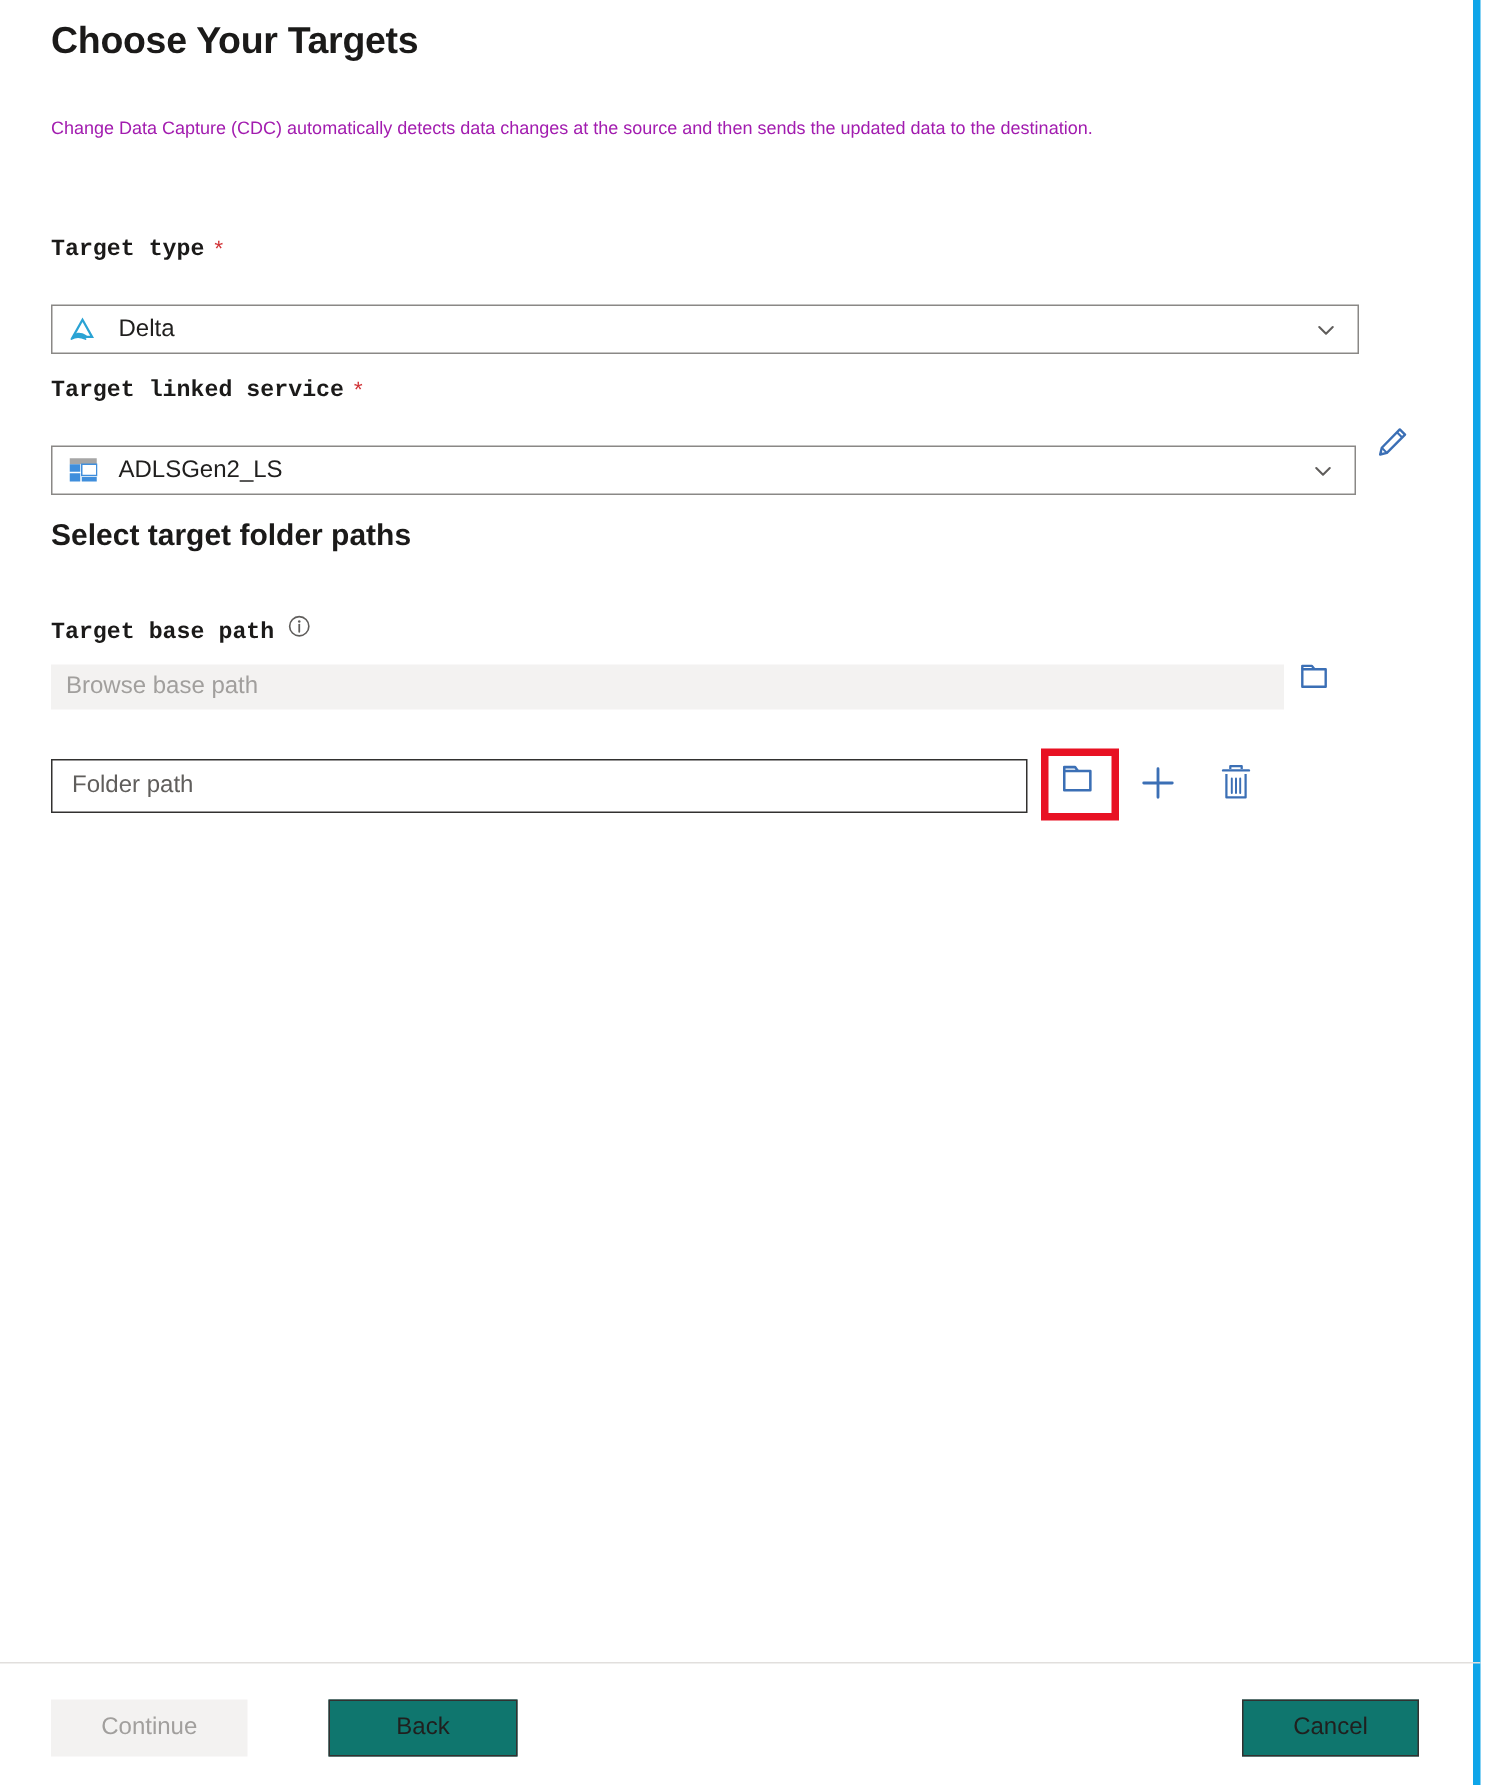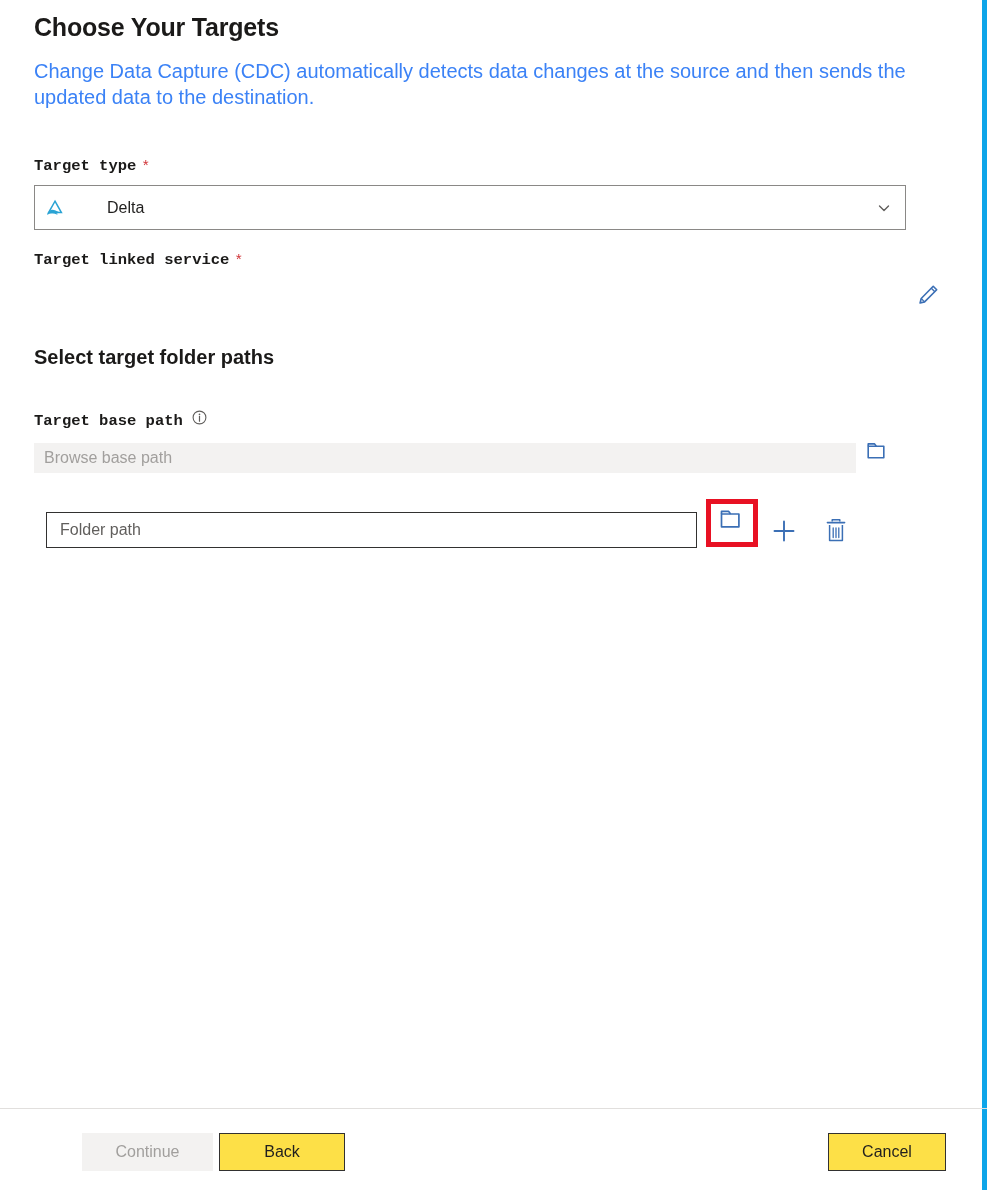--- a/index.html
+++ b/index.html
@@ -32,25 +32,25 @@
     letter-spacing: -0.2px;
     color: #1b1a19;
     margin: 0;
     position: absolute;
     left: 34px;
     top: 13px;
   }
   .intro {
     position: absolute;
     left: 34px;
-    top: 58px;
+    top: 72px;
     width: 880px;
-    font-size: 20px;
+    font-size: 12px;
     line-height: 26px;
-    color: #3b82f6;
+    color: #a21caf;
     margin: 0;
   }
 
   
   .field-label {
     font-size: 15.5px;
     font-weight: 700;
     color: #1b1a19;
     display: flex;
     align-items: center;
@@ -63,31 +63,30 @@
     font-weight: 400;
     line-height: 1;
     position: relative;
     top: 1px;
   }
 
   .block-target-type { position: absolute; left: 34px; top: 157px; }
   .block-linked-service { position: absolute; left: 34px; top: 251px; }
 
   .combo {
-    margin-top: 10px;
+    margin-top: 28px;
     width: 872px;
-    height: 45px;
+    height: 33px;
     border: 1px solid #8a8886;
     box-sizing: border-box;
     background: #fff;
     display: flex;
     align-items: center;
     padding: 0 0 0 10px;
     position: relative;
-    gap: 28px;
   }
   .combo.w2 { width: 870px; }
   .combo-icon {
     width: 20px;
     height: 20px;
     flex: 0 0 20px;
     display: flex;
     align-items: center;
     justify-content: center;
   }
@@ -162,22 +161,21 @@
     justify-content: center;
     cursor: pointer;
   }
 
   
   .folder-row {
     position: absolute;
     left: 34px;
     top: 500px;
     display: flex;
-    align-items: flex-end;
-    margin-left: 12px;
+    align-items: center;
   }
   .folder-input {
     width: 651px;
     height: 36px;
     border: 1px solid #323130;
     box-sizing: border-box;
     background: #fff;
     display: flex;
     align-items: center;
     padding-left: 13px;
@@ -222,39 +220,38 @@
     left: 0;
     top: 1109px;
     width: 987px;
     height: 81px;
   }
   .btn {
     position: absolute;
     height: 38px;
     font-size: 16px;
     font-family: "Liberation Sans", sans-serif;
-    background: #fde047;
+    background: #0f766e;
     border: 1px solid #323130;
     color: #201f1e;
     cursor: pointer;
     box-sizing: border-box;
     display: flex;
     align-items: center;
     justify-content: center;
     padding: 0;
   }
   .btn-continue {
     left: 34px;
     top: 24px;
     width: 131px;
     background: #f3f2f1;
     border: none;
     color: #a19f9d;
     cursor: default;
-    margin-left: 48px;
   }
   .btn-back {
     left: 219px;
     top: 24px;
     width: 126px;
   }
   .btn-cancel {
     left: 828px;
     top: 24px;
     width: 118px;
@@ -288,20 +285,37 @@
           <path d="M2.5 5 L7 9.5 L11.5 5" fill="none" stroke="#605e5c" stroke-width="1.4" stroke-linecap="round" stroke-linejoin="round"></path>
         </svg>
       </span>
     </div>
   </div>
 
   <div class="block-linked-service">
     <div class="field-label">
       <span>Target linked service</span>
       <span class="req-star">*</span>
+    </div>
+    <div class="combo w2">
+      <span class="combo-icon">
+        <svg width="19" height="17" viewBox="0 0 19 17">
+          <rect x="0.5" y="0.5" width="18" height="4" fill="#a6a6a6"></rect>
+          <rect x="0.5" y="4.5" width="7" height="5" fill="#3f8edc"></rect>
+          <rect x="8.5" y="4.5" width="10" height="7.5" fill="#ffffff" stroke="#3f8edc" stroke-width="1"></rect>
+          <rect x="0.5" y="10.5" width="7" height="5.5" fill="#3f8edc"></rect>
+          <rect x="8.5" y="13" width="10" height="3" fill="#3f8edc"></rect>
+        </svg>
+      </span>
+      <span class="combo-text">ADLSGen2_LS</span>
+      <span class="chevron">
+        <svg width="14" height="14" viewBox="0 0 14 14">
+          <path d="M2.5 5 L7 9.5 L11.5 5" fill="none" stroke="#605e5c" stroke-width="1.4" stroke-linecap="round" stroke-linejoin="round"></path>
+        </svg>
+      </span>
     </div>
   </div>
 
   <div class="edit-pencil">
     <span>
       <svg width="26" height="26" viewBox="0 0 26 26">
         <path d="M18.2 4.3 L21.7 7.8 L9.6 19.9 L5.1 21.0 L6.2 16.5 Z" fill="none" stroke="#3b6fb5" stroke-width="1.6" stroke-linejoin="round"></path>
         <path d="M16.3 6.2 L19.8 9.7" fill="none" stroke="#3b6fb5" stroke-width="1.4"></path>
         <path d="M6.2 16.5 L9.6 19.9" fill="none" stroke="#3b6fb5" stroke-width="1.3"></path>
       </svg>

